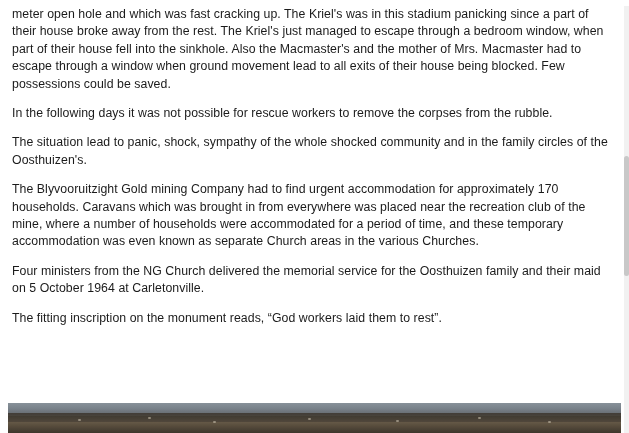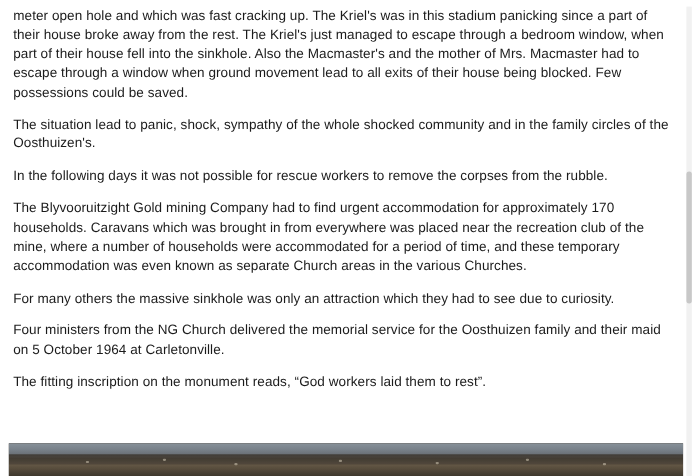--- a/index.html
+++ b/index.html
@@ -102,24 +102,23 @@
     border-radius: 3px;
   }
 </style>
 </head>
 <body>
 
 <div class="page">
 
   <div class="content">
     <p class="para first">meter open hole and which was fast cracking up. The Kriel's was in this stadium panicking since a part of their house broke away from the rest. The Kriel's just managed to escape through a bedroom window, when part of their house fell into the sinkhole. Also the Macmaster's and the mother of Mrs. Macmaster had to escape through a window when ground movement lead to all exits of their house being blocked. Few possessions could be saved.</p>
+    <p class="para">In the following days it was not possible for rescue workers to remove the corpses from the rubble.</p>
     <p class="para">The situation lead to panic, shock, sympathy of the whole shocked community and in the family circles of the Oosthuizen's.</p>
-    <p class="para">In the following days it was not possible for rescue workers to remove the corpses from the rubble.</p>
     <p class="para">The Blyvooruitzight Gold mining Company had to find urgent accommodation for approximately 170 households. Caravans which was brought in from everywhere was placed near the recreation club of the mine, where a number of households were accommodated for a period of time, and these temporary accommodation was even known as separate Church areas in the various Churches.</p>
-    <p class="para">For many others the massive sinkhole was only an attraction which they had to see due to curiosity.</p>
     <p class="para">Four ministers from the NG Church delivered the memorial service for the Oosthuizen family and their maid on 5 October 1964 at Carletonville.</p>
     <p class="para tight">The fitting inscription on the monument reads, “God workers laid them to rest”.</p>
   </div>
 
   <div class="image-strip">
     <div class="image-inner">
       <div class="image-sky"></div>
       <div class="image-ridge"></div>
       <div class="image-fore"></div>
       <div class="image-speck" style="left:70px; top:16px;"></div>

